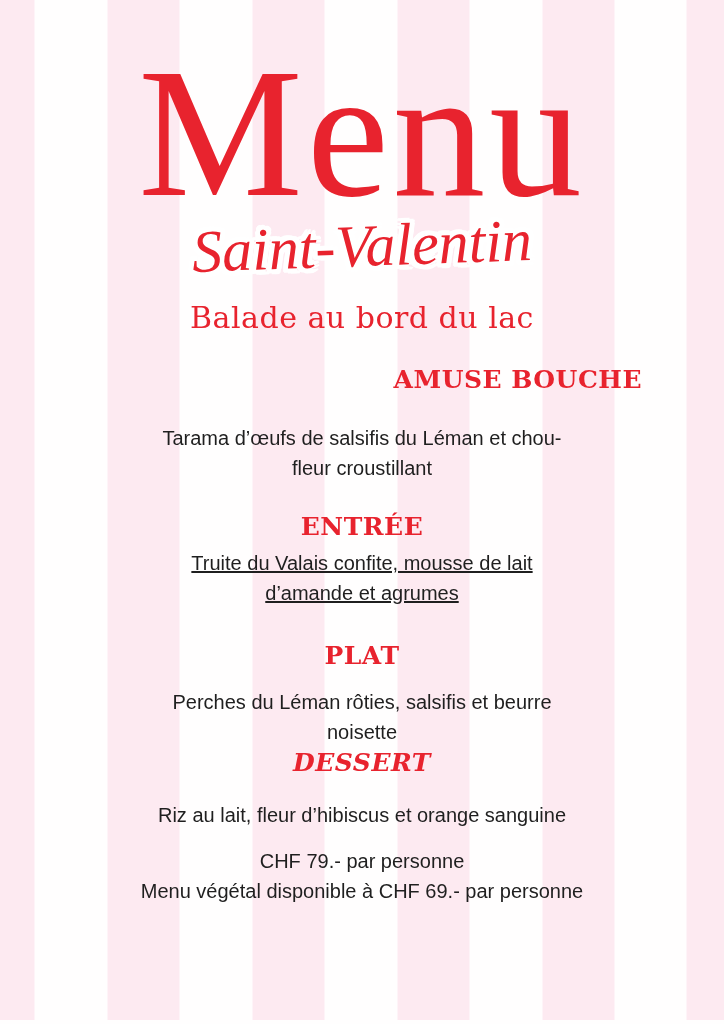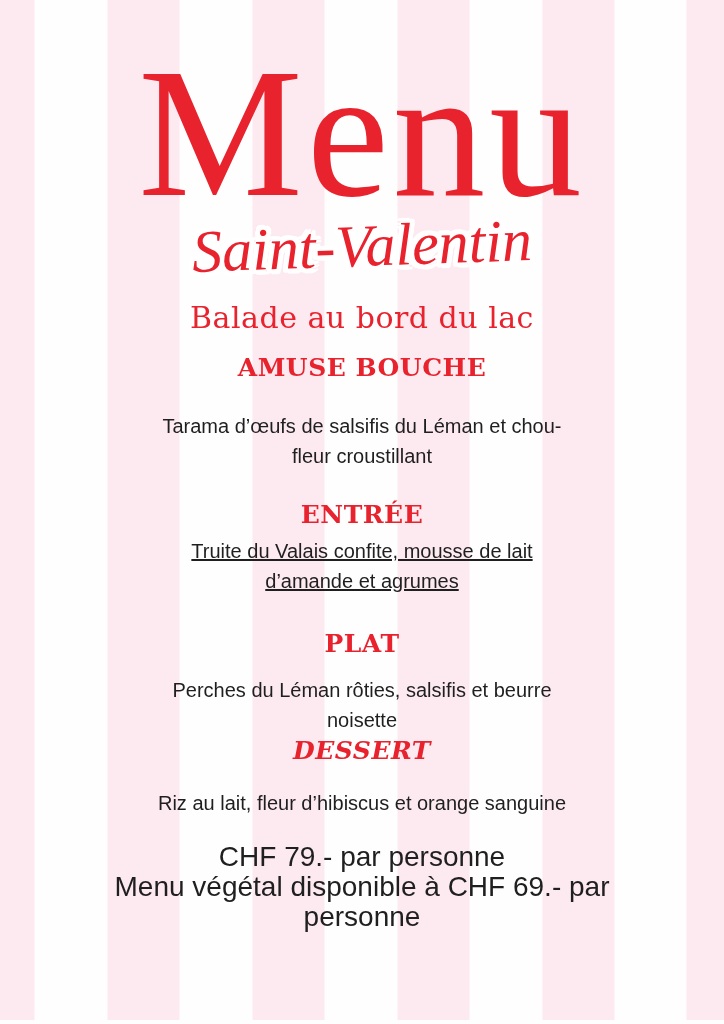--- a/index.html
+++ b/index.html
@@ -80,32 +80,32 @@
     color:var(--red);
   }
   .section .desc{
     max-width:418px;
     margin-left:auto;
     margin-right:auto;
     font-size:20px;
     line-height:30px;
     color:var(--ink);
   }
-  .section-1 .heading{margin-top:14px;}
+  .section-1 .heading{margin-top:26px;text-align:right;}
   .section-1 .desc{margin-top:28px;}
   .section-2 .heading{margin-top:28px;}
   .section-2 .desc{margin-top:6px;text-decoration:underline;}
   .section-3 .heading{margin-top:32px;}
   .section-3 .desc{margin-top:16px;}
   .section-4 .heading{font-style:italic;}
   .section-4 .desc{margin-top:22px;}
   
   .footer{
-    margin-top:24px;
-    font-size:28px;
+    margin-top:16px;
+    font-size:20px;
     line-height:30px;
     color:var(--ink);
   }
 </style>
 </head>
 <body>
 
 <div class="page">
   <div class="content">
 

